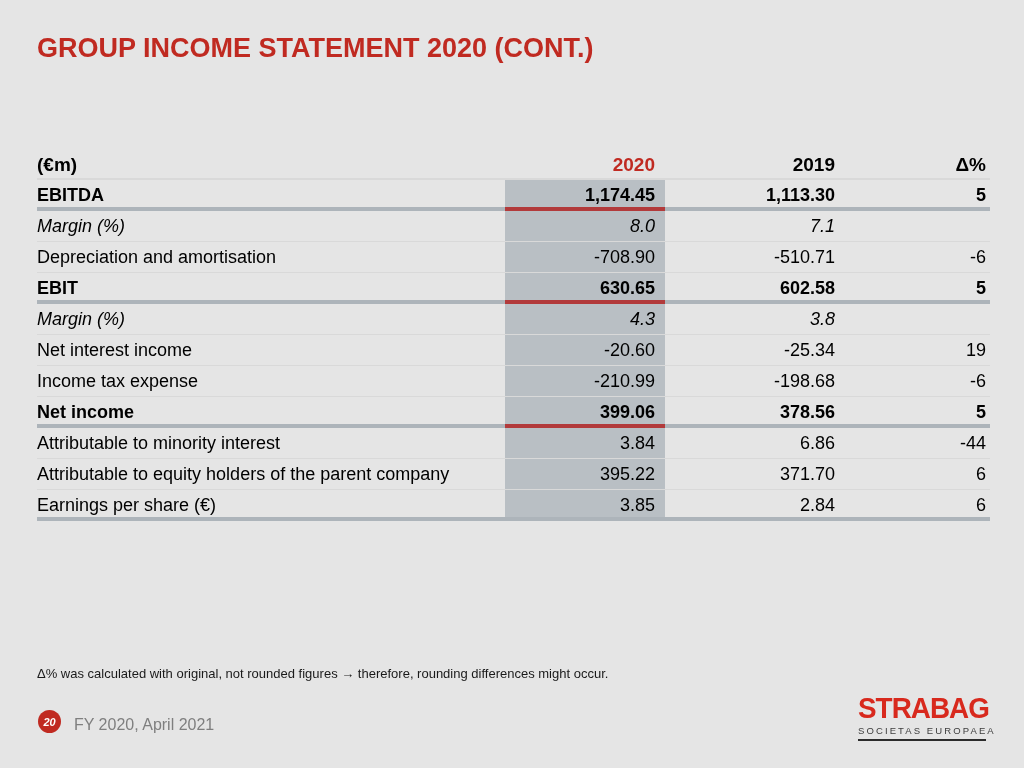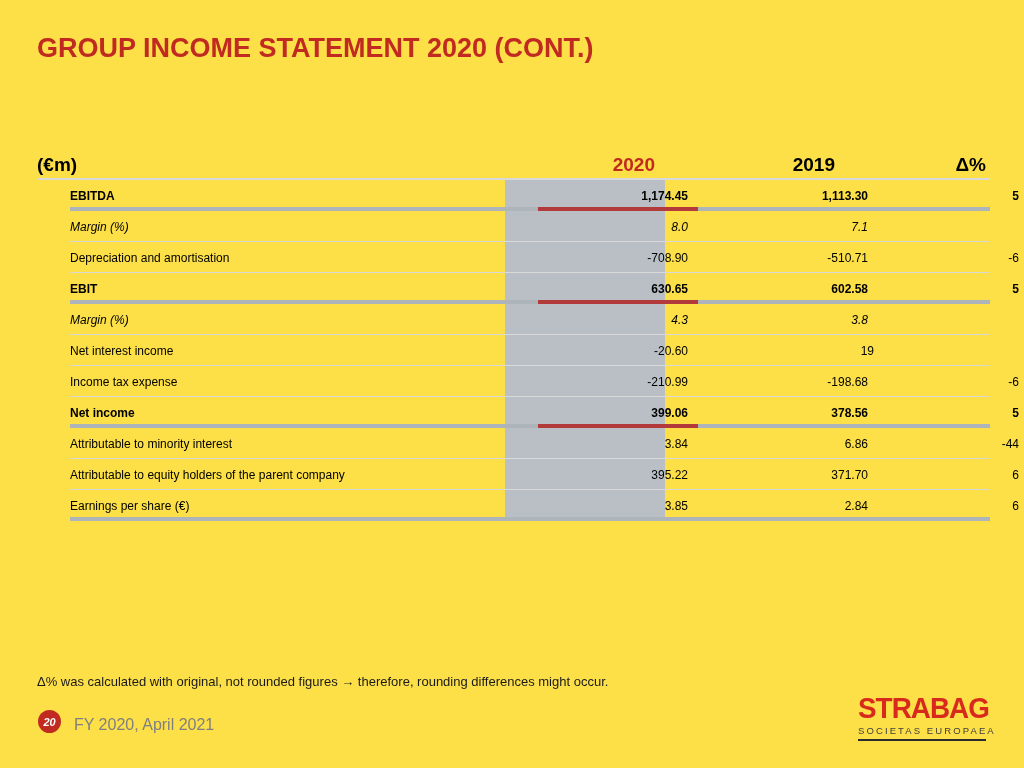--- a/index.html
+++ b/index.html
@@ -1,53 +1,53 @@
 <!DOCTYPE html>
 <html style="--accent-red: #C02A21; --logo-red: #D8291D; --underline-red: #B23A3B; --column-gray: #B9BFC4; --thick-line: #ADB4BA; --thin-line: #D9D9D9;"><head>
 <meta charset="utf-8">
 <style>
   html,body { margin:0; padding:0; background:#fff; }
   .slide {
-    position:relative; width:1024px; height:768px; background:#fde047;
+    position:relative; width:1024px; height:768px; background:#e5e5e5;
     font-family:"Liberation Sans", sans-serif; color:#000; overflow:hidden;
   }
   .page-title {
     position:absolute; left:37px; top:33px; margin:0;
     font-size:27px; font-weight:bold; color:var(--accent-red); letter-spacing:0px;
   }
   
   .income-table { position:absolute; left:37px; top:152px; width:953px; }
   .gray-col {
     position:absolute; left:468px; top:26px; width:160px; height:343px;
     background:var(--column-gray); z-index:0;
   }
   .thead, .trow {
     position:relative; z-index:1;
     display:grid; grid-template-columns:468px 160px 180px 145px; align-items:center;
   }
   .thead { height:26px; font-weight:bold; font-size:19px; border-bottom:2px solid var(--thin-line); }
-  .trow  { height:31px; font-size:12px;margin-left:33px; }
+  .trow  { height:31px; font-size:18px; }
   .cell.label { text-align:left; padding-left:0; white-space:nowrap; }
   .cell.num   { text-align:right; white-space:nowrap; }
   .cell.v2020 { padding-right:10px; }
   .cell.v2019 { padding-right:10px; }
   .cell.delta { padding-right:4px; }
   .trow.bold   { font-weight:bold; }
   .trow.italic { font-style:italic; }
   .uline { position:absolute; left:0; right:0; bottom:0; z-index:2; }
   .uline.thin       { height:1px; background:var(--thin-line); }
   .uline.thick-red  { height:4px; background:var(--thick-line); }
   .uline.thick-gray { height:4px; background:var(--thick-line); }
   .uline-red {
     position:absolute; left:468px; width:160px; bottom:0; height:4px;
     background:var(--underline-red); z-index:3;
   }
   
   .footnote {
-    position:absolute; left:37px; top:666px; font-size:13px; color:#1a1a1a;margin-top:8px;
+    position:absolute; left:37px; top:666px; font-size:13px; color:#1a1a1a;
   }
   
   .page-badge {
     position:absolute; left:38px; top:710px; width:23px; height:23px;
     border-radius:50%; background:var(--accent-red); color:#fff;
     font-size:11px; font-weight:bold; display:flex; align-items:center; justify-content:center;font-style:italic;
   }
   .footer-date {
     position:absolute; left:74px; top:716px; font-size:16px; color:#7f7f7f;
   }
@@ -111,20 +111,21 @@
         <div class="trow italic">
           <div class="cell label">Margin (%)</div>
           <div class="cell num v2020">4.3</div>
           <div class="cell num v2019">3.8</div>
           <div class="cell num delta"></div>
           <div class="uline thin"></div>
         </div>
         <div class="trow normal">
           <div class="cell label">Net interest income</div>
           <div class="cell num v2020">-20.60</div>
+          <div class="cell num v2019">-25.34</div>
           <div class="cell num delta">19</div>
           <div class="uline thin"></div>
         </div>
         <div class="trow normal">
           <div class="cell label">Income tax expense</div>
           <div class="cell num v2020">-210.99</div>
           <div class="cell num v2019">-198.68</div>
           <div class="cell num delta">-6</div>
           <div class="uline thin"></div>
         </div>

